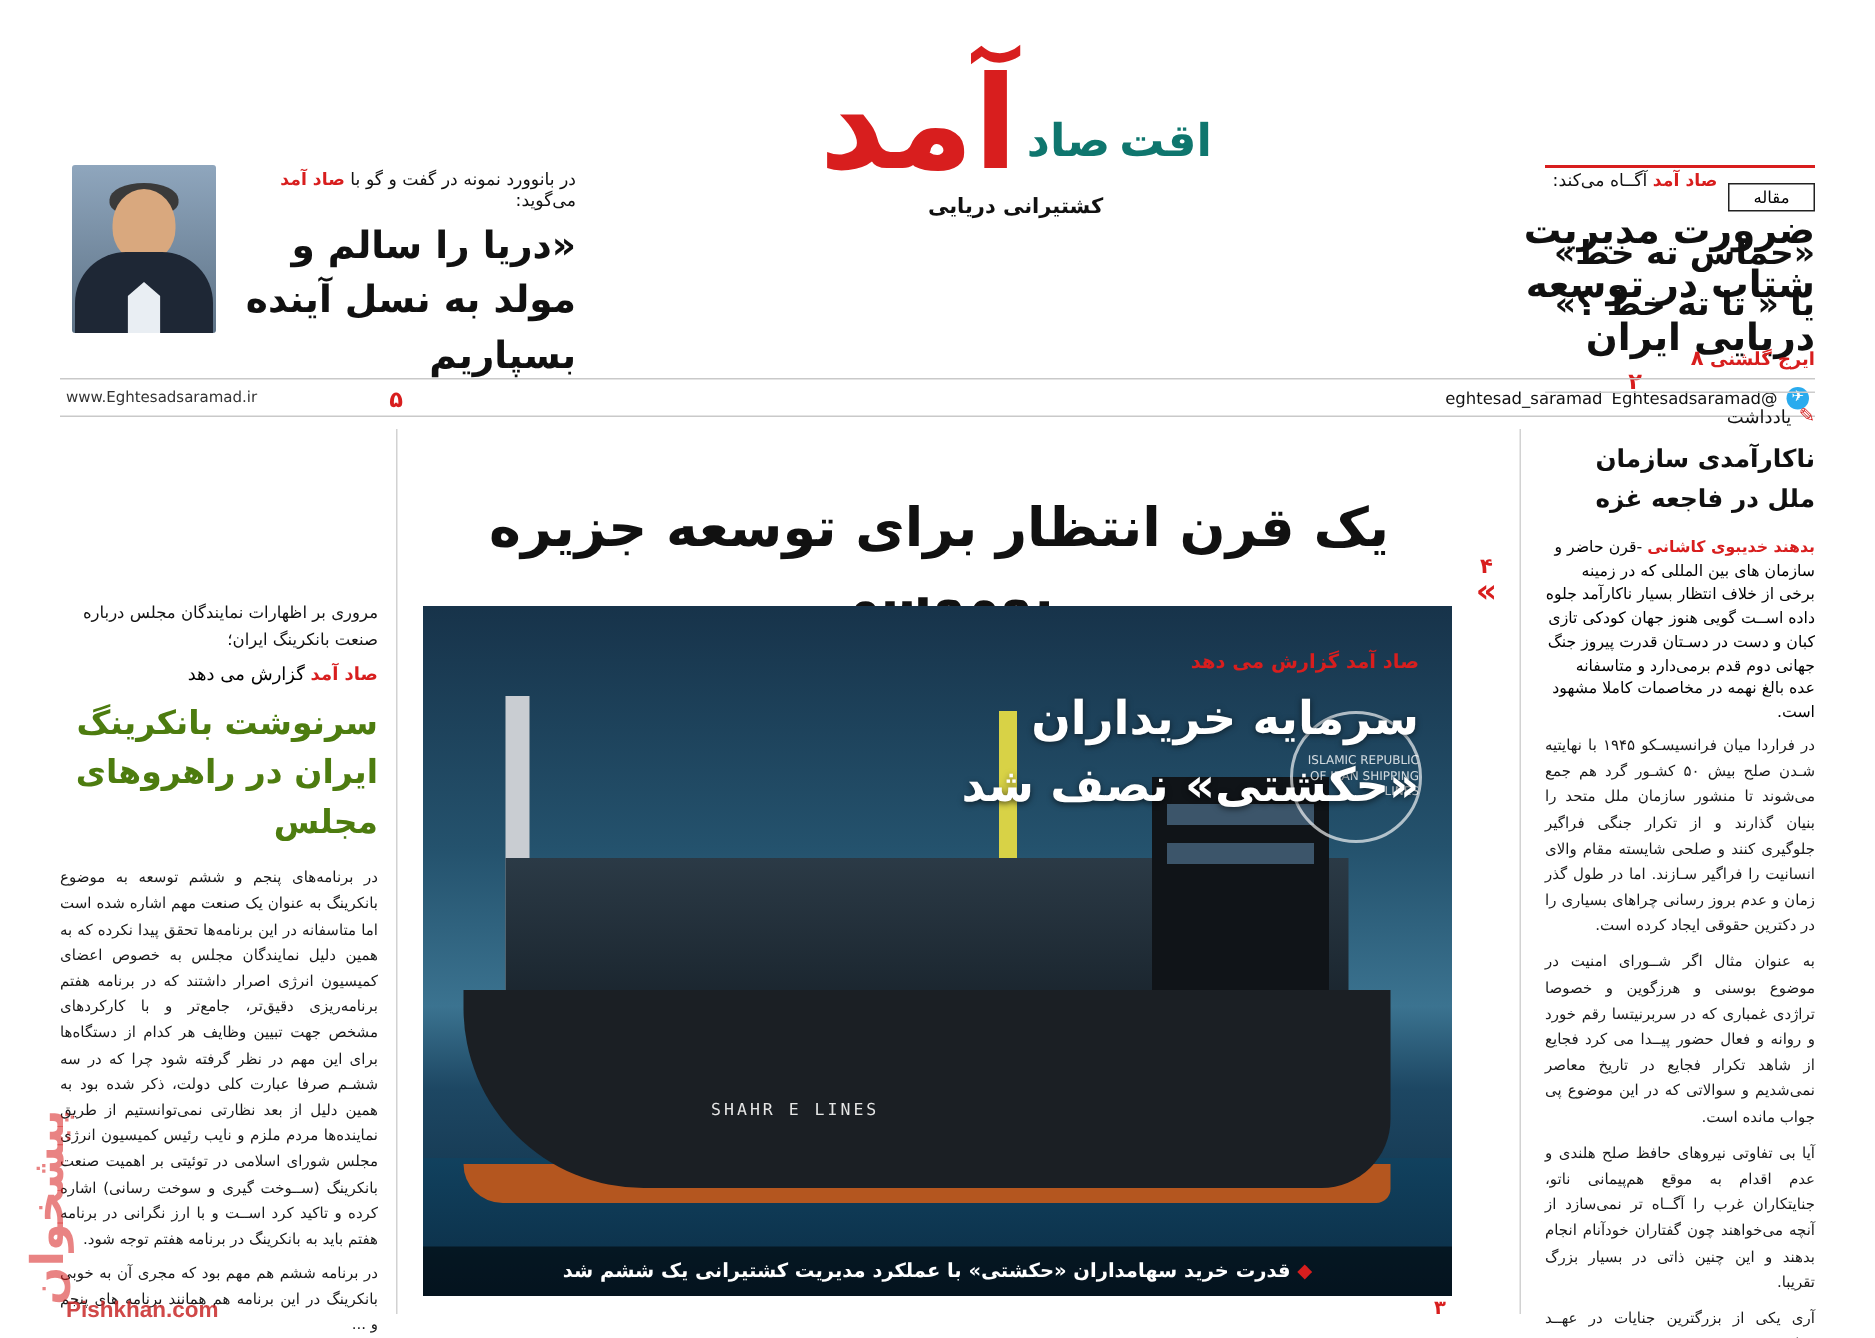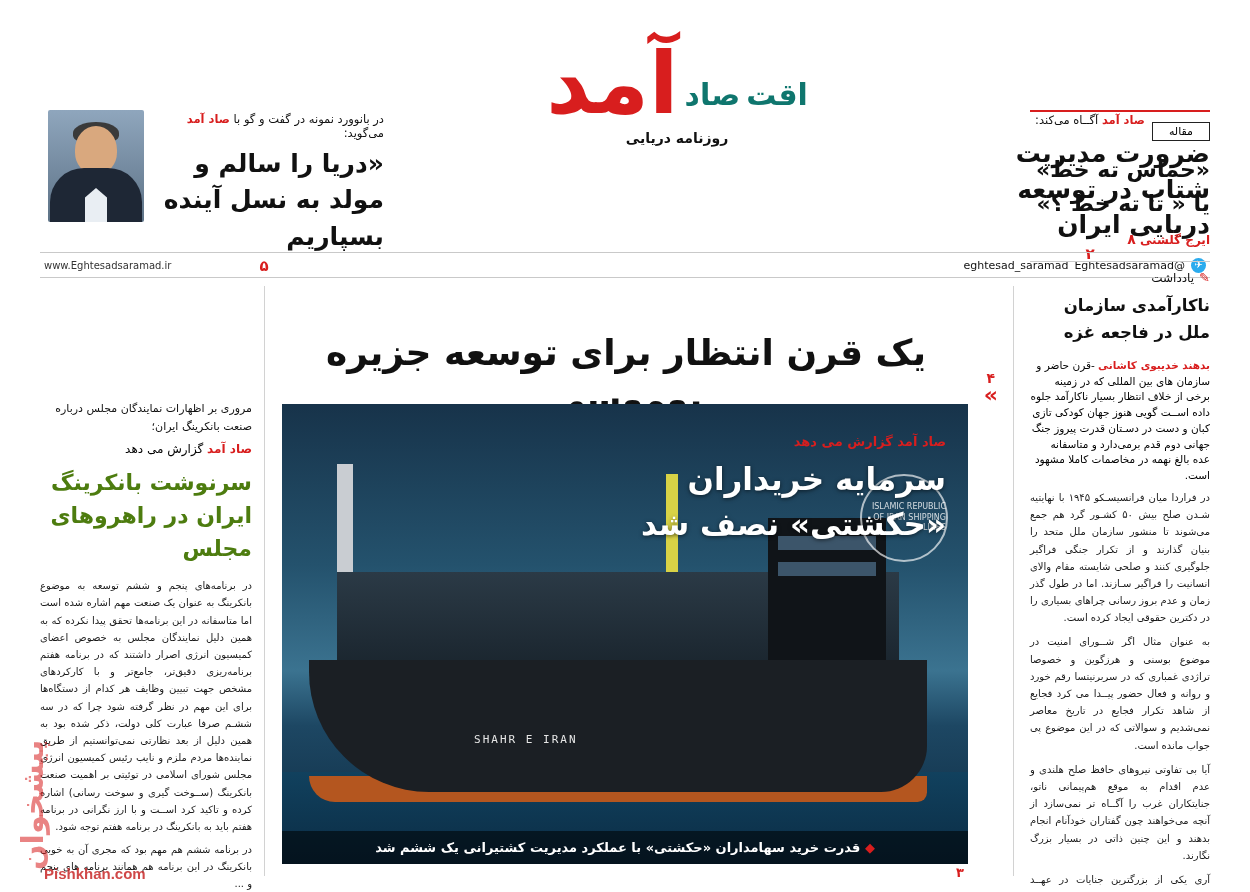--- a/index.html
+++ b/index.html
@@ -311,21 +311,21 @@
         <div class="headline">ضرورت مدیریت شتاب در توسعه دریایی ایران</div>
         <div class="pagenum">۲</div>
       </div>
 
       <div class="mh-center">
         <div class="logo-wrap">
           <div class="logo-sub">اقت</div>
           <div class="logo-sub">صاد</div>
           <div class="logo-main">آمد</div>
         </div>
-        <div class="logo-tag">روزنامه دریایی</div>
+        <div class="logo-tag">کشتیرانی دریایی</div>
       </div>
 
       <div style="display:flex;align-items:flex-start;">
         <div class="mh-col mh-left">
           <div class="kicker">
             <span>در بانوورد نمونه در گفت و گو با</span>
             <span class="brand">صاد آمد</span>
             <span>می‌گوید:</span>
           </div>
           <div class="headline">«دریا را سالم و مولد به نسل آینده بسپاریم</div>
@@ -365,21 +365,21 @@
       <span>یادداشت</span>
     </div>
     <div class="title2">ناکارآمدی سازمان ملل در فاجعه غزه</div>
     <div class="author-line">
       <b>بدهند خدیبوی کاشانی</b>
       <span>-قرن حاضر و سازمان های بین المللی که در زمینه برخی از خلاف انتظار بسیار ناکارآمد جلوه داده اســت گویی هنوز جهان کودکی تازی کبان و دست در دسـتان قدرت پیروز جنگ جهانی دوم قدم برمی‌دارد و متاسفانه عده بالغ نهمه در مخاصمات کاملا مشهود است.</span>
     </div>
     <div class="body-text">
       <p>در فراردا میان فرانسیسـکو ۱۹۴۵ با نهایتیه شـدن صلح بیش ۵۰ کشـور گرد هم جمع می‌شوند تا منشور سازمان ملل متحد را بنیان گذارند و از تکرار جنگی فراگیر جلوگیری کنند و صلحی شایسته مقام والای انسانیت را فراگیر سـازند. اما در طول گذر زمان و عدم بروز رسانی چراهای بسیاری را در دکترین حقوقی ایجاد کرده است.</p>
       <p>به عنوان مثال اگر شــورای امنیت در موضوع بوسنی و هرزگوین و خصوصا تراژدی غمباری که در سربرنیتسا رقم خورد و روانه و فعال حضور پیــدا می کرد فجایع از شاهد تکرار فجایع در تاریخ معاصر نمی‌شدیم و سوالاتی که در این موضوع پی جواب مانده است.</p>
-      <p>آیا بی تفاوتی نیروهای حافظ صلح هلندی و عدم اقدام به موقع هم‌پیمانی ناتو، جنایتکاران غرب را آگــاه تر نمی‌سازد از آنچه می‌خواهند چون گفتاران خودآنام انجام بدهند و این چنین ذاتی در بسیار بزرگ نگارند.</p>
+      <p>آیا بی تفاوتی نیروهای حافظ صلح هلندی و عدم اقدام به موقع هم‌پیمانی ناتو، جنایتکاران غرب را آگــاه تر نمی‌سازد از آنچه می‌خواهند چون گفتاران خودآنام انجام بدهند و این چنین ذاتی در بسیار بزرگ تقریبا.</p>
       <p>آری یکی از بزرگترین جنایات در عهــد معاصر رقم می‌خورد و بیش ۸۰۰۰ مرد و پسـرجه پرجه پرسخنه فقط به گناه اندیشه مســلمانی پی رحمانه در طول سـه روز قتل و عام می گردند؛ نکته آن جاست که بعد از این واحده شوم تقریبا هیچ اقدامی در زمینه مواخذه متولیان حافظ صلح به فرجام مورد نظر ختم نمی‌شـــود و این پر نسل کشی گفتار های مضحک حق و توقر از آن می گیرد که خوش بخشانه آمرین این فاجعه انسانی سالیان بعد شناسایی و دستگیر و در دادگاه های بین المللی مورد مجازات قرار می گیرند.</p>
 
     </div>
   </div>
 
 
   <div class="main-title">یک قرن انتظار برای توسعه جزیره بوموسی</div>
   <div class="main-pagenum">
     <span>۴</span>
     <span class="quote">»</span>
@@ -417,21 +417,21 @@
     </div>
 
     <div class="ph-deck"></div>
     <div class="ph-tower">
       <div class="win"></div>
       <div class="win" style="top:44px;"></div>
     </div>
     <div class="ph-hull-red"></div>
     <div class="ph-hull"></div>
     <div class="ph-logo">ISLAMIC REPUBLIC OF IRAN SHIPPING LINES</div>
-    <div class="ph-name">SHAHR E IRAN</div>
+    <div class="ph-name">SHAHR E LINES</div>
 
     <div class="photo-overlay-title">
       <div class="kick">
         <span class="b">صاد آمد</span>
         <span>گزارش می دهد</span>
       </div>
       <div class="t">سرمایه خریداران «حکشتی» نصف شد</div>
     </div>
 
     <div class="photo-caption">

